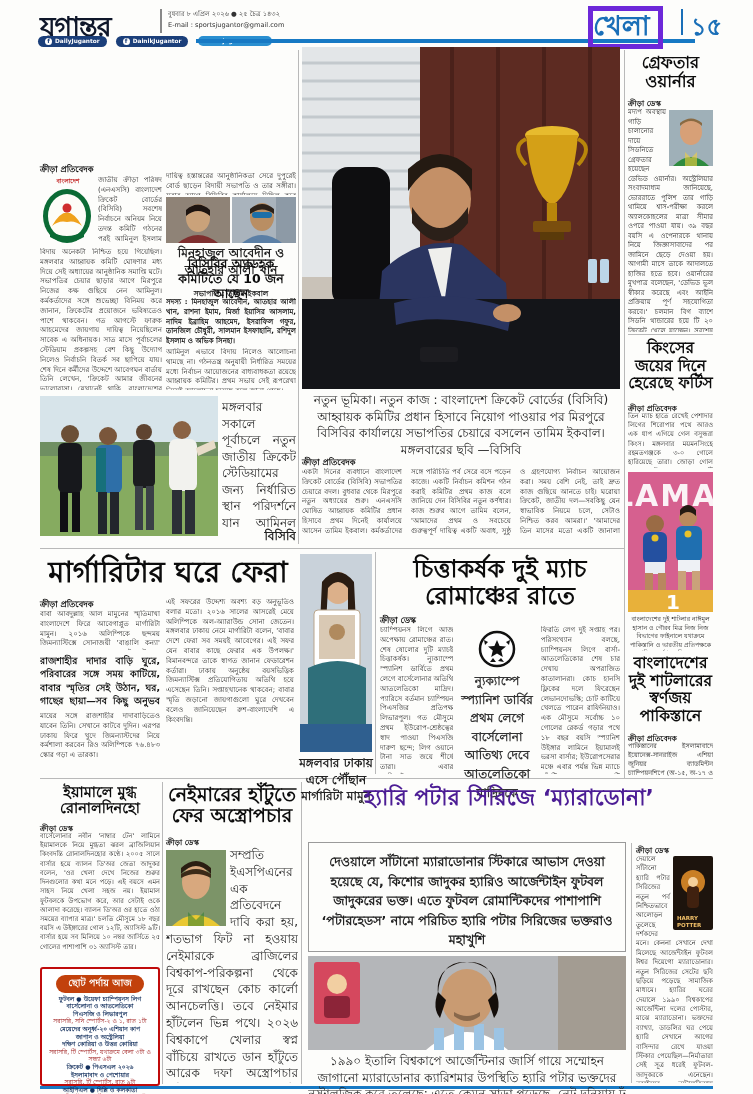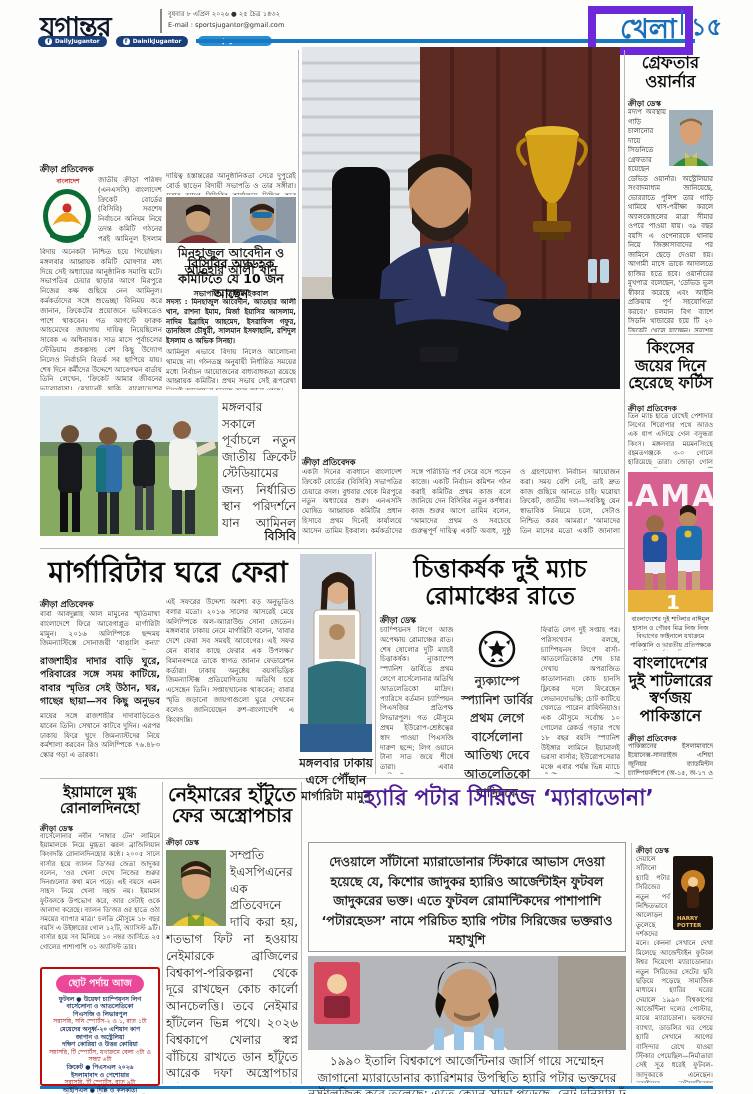--- a/index.html
+++ b/index.html
@@ -10,28 +10,28 @@
   .byline{font-size:8.3px;font-weight:700;color:#0c0c0c;}
   .bt{font-size:7px;line-height:1.4;text-align:justify;color:#262626;overflow:hidden;}
   .cap{font-size:12px;line-height:1.38;color:#222;overflow:hidden;}
   .vline{position:absolute;width:1px;background:#b9b9b9;}
   .hline{position:absolute;height:1px;background:#b9b9b9;}
   .bluebar{position:absolute;background:#1779c4;}
   .badge{display:inline-flex;align-items:center;gap:3px;border-radius:7px;color:#fff;
          font-size:5.8px;font-weight:700;padding:2px 7px;margin-right:4px;}
   .fb{width:7px;height:7px;border-radius:50%;background:#fff;color:#1b3f7a;font-size:6px;
       font-weight:800;display:inline-flex;align-items:center;justify-content:center;line-height:1;}
-  .khela-box{border:8px solid #6d28d9;color:#1a6fb8;font-weight:800;font-size:27px;
-             padding:0 8px 3px 24px;line-height:1.1;}
+  .khela-box{border:5px solid #6d28d9;color:#1a6fb8;font-weight:800;font-size:27px;
+             padding:0 8px 3px 0;line-height:1.1;}
   .pgnum{color:#1a6fb8;font-weight:800;font-size:24px;}
   .photo{display:block;}
   .quote{font-size:12px;font-weight:700;color:#333;line-height:1.55;}
   .tvbox{border:2.5px solid #c00b0b;border-radius:3px;background:#fff;box-sizing:border-box;
          padding:2px 3px;text-align:center;}
-  .tvtitle{display:inline-block;background:#ec4899;color:#fff;font-weight:800;font-size:9.5px;
+  .tvtitle{display:inline-block;background:#c2410c;color:#fff;font-weight:800;font-size:9.5px;
            border-radius:9px;padding:1.5px 12px;margin:1px auto 2px auto;}
   .tvline{font-size:6px;line-height:1.27;font-weight:700;}
   .ev{color:#15315e;}
   .mt{color:#15315e;}
   .bc{color:#a12222;font-weight:400;}
   .lede{border:1px solid #9a9a9a;box-sizing:border-box;font-size:12.6px;font-weight:700;
         text-align:center;line-height:1.55;color:#222;padding:9px 12px;}
   .credit{font-weight:700;float:right;}
   .sf{font-size:9.4px;font-weight:700;line-height:1.42;color:#111;text-align:justify;}
 </style>
@@ -183,20 +183,21 @@
     <path d="M110 160 Q138 202 166 160 L166 176 Q138 212 110 176Z" fill="#2b2019"></path>
     <path d="M70 342 L80 224 Q118 188 160 198 L204 236 L210 342Z" fill="#2b3560"></path>
     <path d="M126 202 L150 200 L142 258 Z" fill="#efefec"></path>
     <rect y="252" width="318" height="90" fill="#141519"></rect>
     <path d="M92 256 Q150 240 210 262 L206 284 Q140 264 94 278Z" fill="#2b3560"></path>
     <ellipse cx="205" cy="266" rx="14" ry="9" fill="#c49067"></ellipse>
     <rect x="118" y="300" width="38" height="15" rx="3" fill="#1c1c20"></rect>
     <rect x="286" y="212" width="9" height="24" rx="2" fill="#bcd6e8"></rect>
     <rect x="298" y="212" width="9" height="24" rx="2" fill="#bcd6e8"></rect>
   </svg>
+  <div class="abs cap" style="left:302px;top:392px;width:318px;text-align:center;">নতুন ভূমিকা। নতুন কাজ : বাংলাদেশ ক্রিকেট বোর্ডের (বিসিবি) আহ্বায়ক কমিটির প্রধান হিসাবে নিয়োগ পাওয়ার পর মিরপুরে বিসিবির কার্যালয়ে সভাপতির চেয়ারে বসলেন তামিম ইকবাল। মঙ্গলবারের ছবি —বিসিবি</div>
   <div class="abs byline" style="left:302px;top:456px;">ক্রীড়া প্রতিবেদক</div>
   <div class="abs bt" style="left:302px;top:468px;width:318px;height:76px;column-count:3;column-gap:9px;column-fill:auto;">একটা দিনের ব্যবধানে বাংলাদেশ ক্রিকেট বোর্ডের (বিসিবি) সভাপতির চেয়ারে বদল। বুধবার থেকে মিরপুরে নতুন অধ্যায়ের শুরু। এনএসসি ঘোষিত আহ্বায়ক কমিটির প্রধান হিসাবে প্রথম দিনেই কার্যালয়ে আসেন তামিম ইকবাল। কর্মকর্তাদের সঙ্গে পরিচিতি পর্ব সেরে বসে পড়েন কাজে। একটি নির্বাচন কমিশন গঠন করাই কমিটির প্রথম কাজ বলে জানিয়ে দেন বিসিবির নতুন কর্ণধার। কাজ শুরুর আগে তামিম বলেন, 'আমাদের প্রথম ও সবচেয়ে গুরুত্বপূর্ণ দায়িত্ব একটি অবাধ, সুষ্ঠু ও গ্রহণযোগ্য নির্বাচন আয়োজন করা। সময় বেশি নেই, তাই দ্রুত কাজ গুছিয়ে আনতে চাই। ঘরোয়া ক্রিকেট, জাতীয় দল—সবকিছু যেন স্বাভাবিক নিয়মে চলে, সেটাও নিশ্চিত করব আমরা।' 'আমাদের তিন মাসের মতো একটি জানালা আছে। এর মধ্যে নির্বাচন দেওয়াটাই লক্ষ্য'—যোগ করেন তিনি। সভা শেষে কমিটির সদস্য তানজিল চৌধুরী বলেন, 'তামিম ভাইয়ের নেতৃত্বে আমরা সবাই একসঙ্গে কাজ করব। ক্রিকেটের স্বার্থই সবার আগে।' প্রথম দিনে স্ট্যান্ডিং কমিটিগুলোর কার্যক্রমও পর্যালোচনা করেছে নতুন কমিটি; দ্রুতই দায়িত্ব বণ্টন করা হবে।</div>
 
   <div class="abs hl" style="left:628px;top:54px;width:85px;font-size:16.5px;">গ্রেফতার ওয়ার্নার</div>
   <div class="abs byline" style="left:628px;top:97px;font-size:7.6px;">ক্রীড়া ডেস্ক</div>
   <div class="abs bt" style="left:628px;top:108px;width:85px;height:224px;font-size:6.8px;">
     <svg class="photo" style="float:right;margin:2px 0 2px 3px;" width="44" height="56" viewBox="0 0 44 56">
       <rect width="44" height="56" fill="#9fb0b8"></rect>
       <ellipse cx="22" cy="22" rx="11" ry="13" fill="#d7a077"></ellipse>
       <path d="M11 16 Q22 6 33 16 L33 13 Q22 4 11 13Z" fill="#8a6a42"></path>

